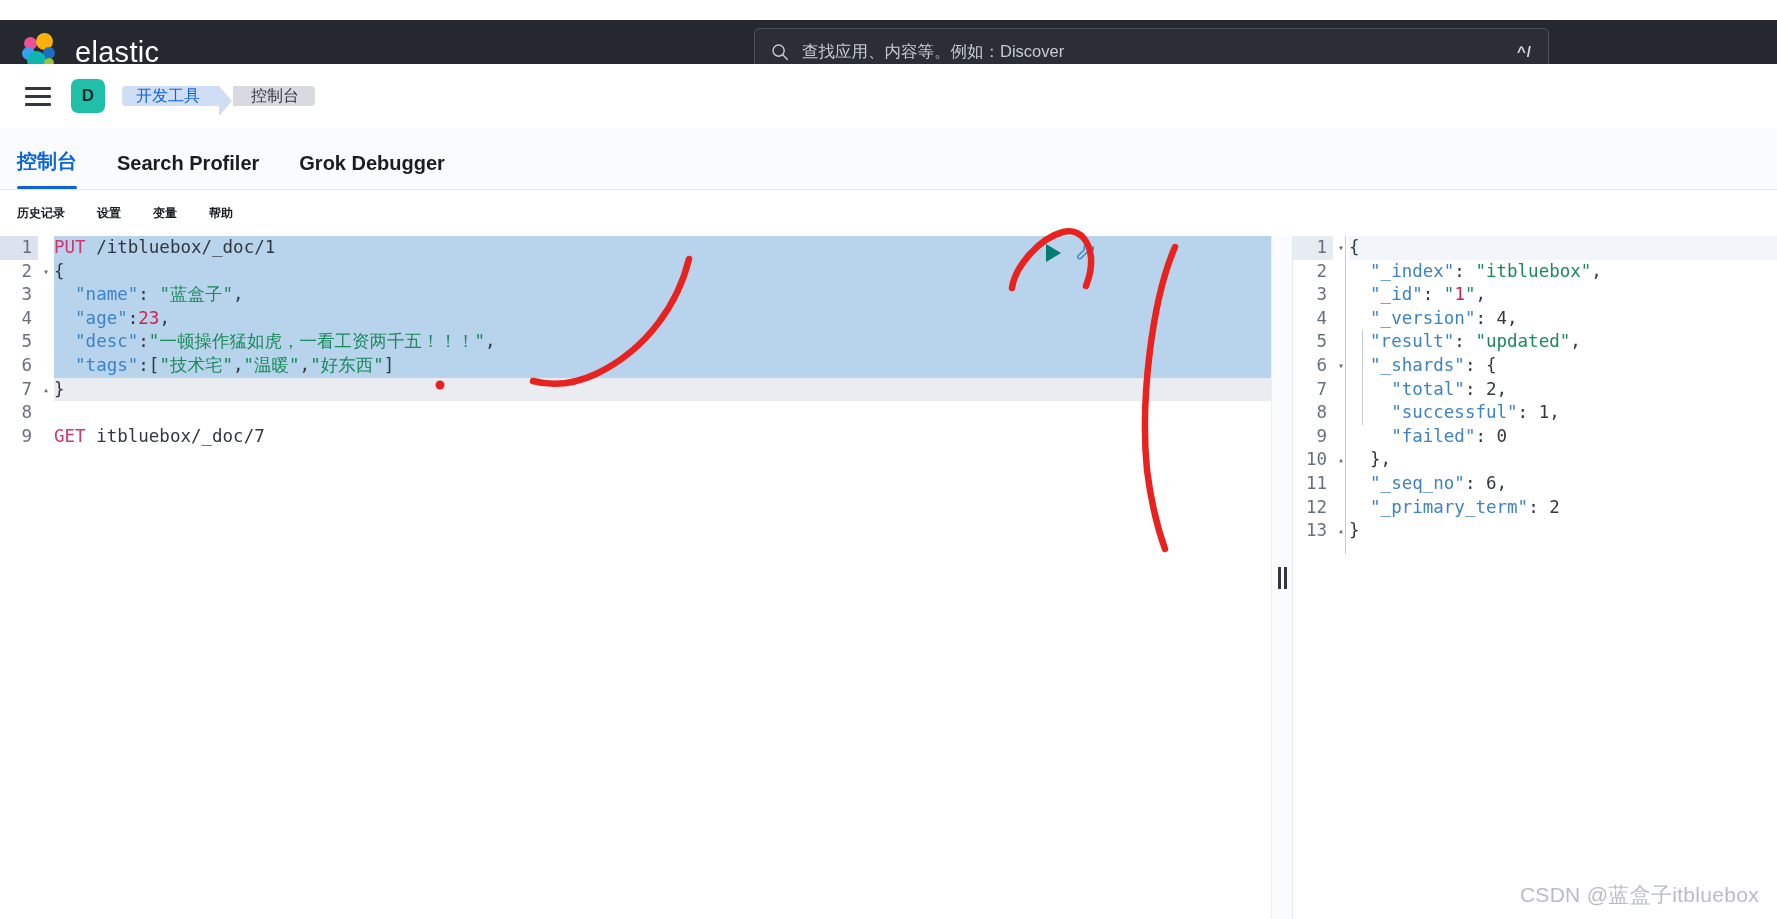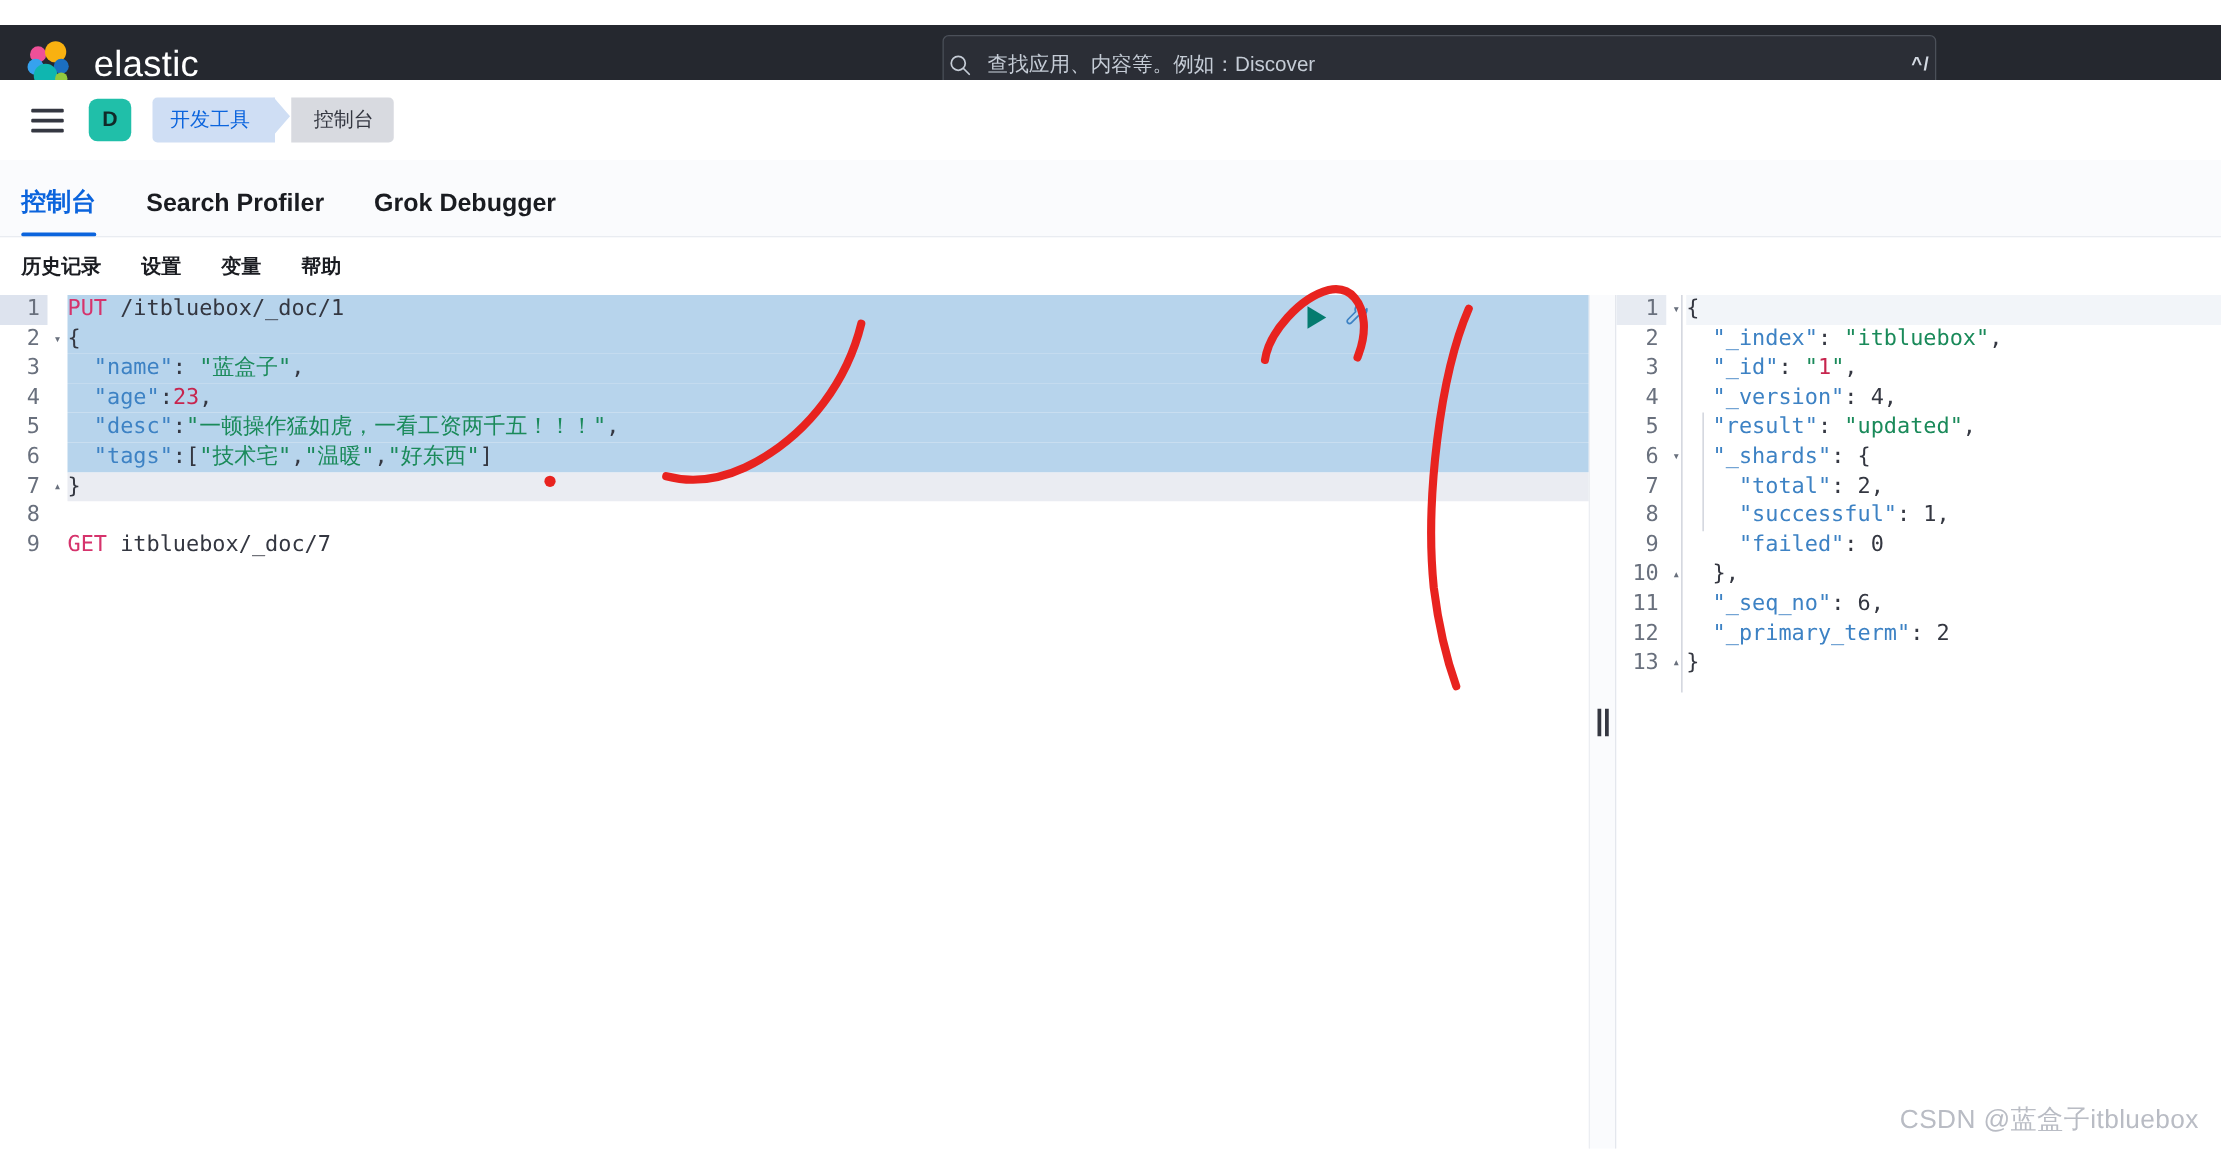--- a/index.html
+++ b/index.html
@@ -26,21 +26,21 @@
   .e4 { width: 12px; height: 12px; background: #1b6fc1; left: 21px; top: 14px; }
   .e5 { width: 19px; height: 19px; background: #0fb6b0; left: 5px;  top: 18px; }
   .e6 { width: 10px; height: 10px; background: #93c83e; left: 22px; top: 25px; }
   .brand-name {
     color: #ffffff; font-size: 29px; letter-spacing: .3px;
     margin-left: 15px; font-weight: 400;
   }
   .globalsearch {
     position: absolute; left: 754px; top: 8px; width: 795px; height: 47px;
     background: #2b2e36; border: 1px solid #4b5059; border-radius: 5px;
-    display: flex; align-items: center; padding: 0 4px;
+    display: flex; align-items: center; padding: 0 16px;
   }
   .gs-icon { width: 18px; height: 18px; flex: 0 0 18px; }
   .gs-icon svg { display:block; }
   .gs-placeholder {
     color: #c5ccd6; font-size: 16.5px; margin-left: 13px; flex: 1 1 auto;
     white-space: nowrap; overflow: hidden;
   }
   .gs-kbd { color: #d3d9e2; font-size: 15px; font-weight: 700; letter-spacing: 1px; }
 
   
@@ -53,21 +53,21 @@
     display: flex; flex-direction: column; justify-content: space-between;
   }
   .hamburger span { display:block; height: 3px; background: #343741; border-radius: 1px; }
   .avatar {
     width: 34px; height: 34px; margin-left: 20px; border-radius: 7px;
     background: #20bfa9; color: #102a28; font-size: 17px; font-weight: 700;
     display: flex; align-items: center; justify-content: center;
   }
   .breadcrumb { display: flex; align-items: center; margin-left: 17px; height: 30px; }
   .crumb {
-    position: relative; height: 36px; display: flex; align-items: center;
+    position: relative; height: 20px; display: flex; align-items: center;
     font-size: 16px; padding: 0 16px 0 14px; white-space: nowrap; font-family: Liberation Serif, serif;
   }
   .crumb-1 {
     background: #cfdef4; color: #0b64dd; border-radius: 4px 0 0 4px;
     padding-right: 20px; cursor: pointer;
   }
   .crumb-1:after {
     content:""; position: absolute; right: -12px; top: 0;
     border-style: solid; border-width: 15px 0 15px 13px;
     border-color: transparent transparent transparent #cfdef4;
@@ -98,21 +98,21 @@
     border: 1px solid #c2c8d2; border-radius: 13px; padding: 3px 13px 4px;
     background: #fafbfd; position: relative; top: -1px;
   }
 
   
   .subnav {
     position: absolute; left: 0; top: 190px; width: 1777px; height: 46px;
     background: #ffffff; display: flex; align-items: center; padding-left: 17px;
   }
   .subnav-item {
-    font-size: 16px; font-weight: 700; color: #1a1c21;
+    font-size: 12px; font-weight: 700; color: #1a1c21;
     margin-right: 32px; cursor: pointer;
   }
 
   
   .panes {
     position: absolute; left: 0; top: 236px; width: 1777px; height: 683px;
     background: #ffffff;
   }
   .pane-left {
     position: absolute; left: 0; top: 0; width: 1293px; height: 683px;

